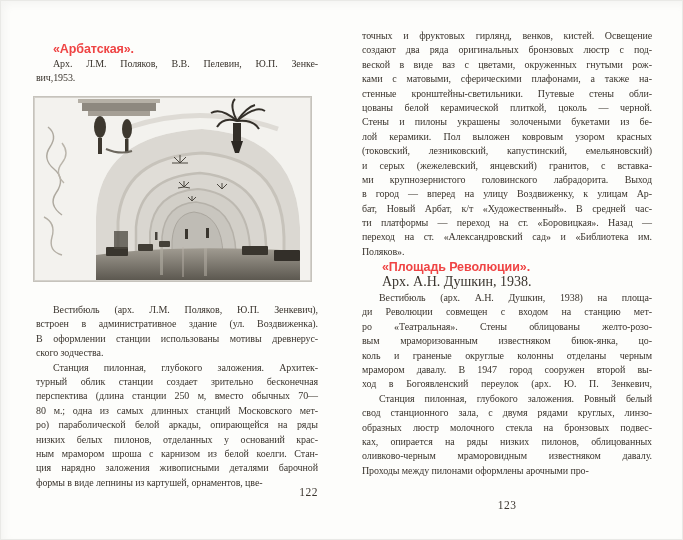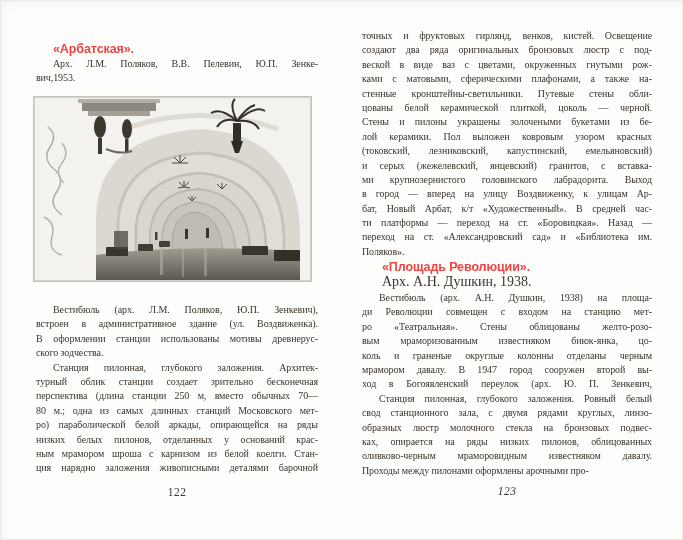--- a/index.html
+++ b/index.html
@@ -50,27 +50,27 @@
     position:absolute;left:0;width:100%;text-align:center;
     font-size:11.5px;color:#3b352e;letter-spacing:0.5px;
   }
 
   
   .lp-heading{top:42px;}
   .lp-byline{top:57px;}
   .lp-photo{top:96px;}
   .lp-caption{top:284px;}
   .lp-body{top:303px;}
-  .lp-pagenum{top:486px;}
+  .lp-pagenum{top:486px;text-align:right;}
 
   .rp-body-top{top:29px;}
   .rp-heading{top:260px;left:20px;}
   .rp-byline{top:275px;}
   .rp-body{top:291px;}
-  .rp-pagenum{top:485px;font-style:italic;}
+  .rp-pagenum{top:499px;}
 </style>
 </head>
 <body>
 
 <div class="spread">
 
   <div class="page page-left">
     <div class="heading lp-heading">«Арбатская».</div>
     <div class="byline-block lp-byline">
         <div class="para">
@@ -258,20 +258,21 @@
             <span>Стан-</span>
           </div>
           <div class="line">
             <span>ция</span>
             <span>нарядно</span>
             <span>заложения</span>
             <span>живописными</span>
             <span>деталями</span>
             <span>барочной</span>
           </div>
+          <div class="line last">формы в виде лепнины из картушей, орнаментов, цве-</div>
         </div>
       </div>
     <div class="pagenum lp-pagenum">122</div>
   </div>
 
   <div class="page page-right">
     <div class="body-block rp-body-top">
         <div class="para">
           <div class="line">
             <span>точных</span>

